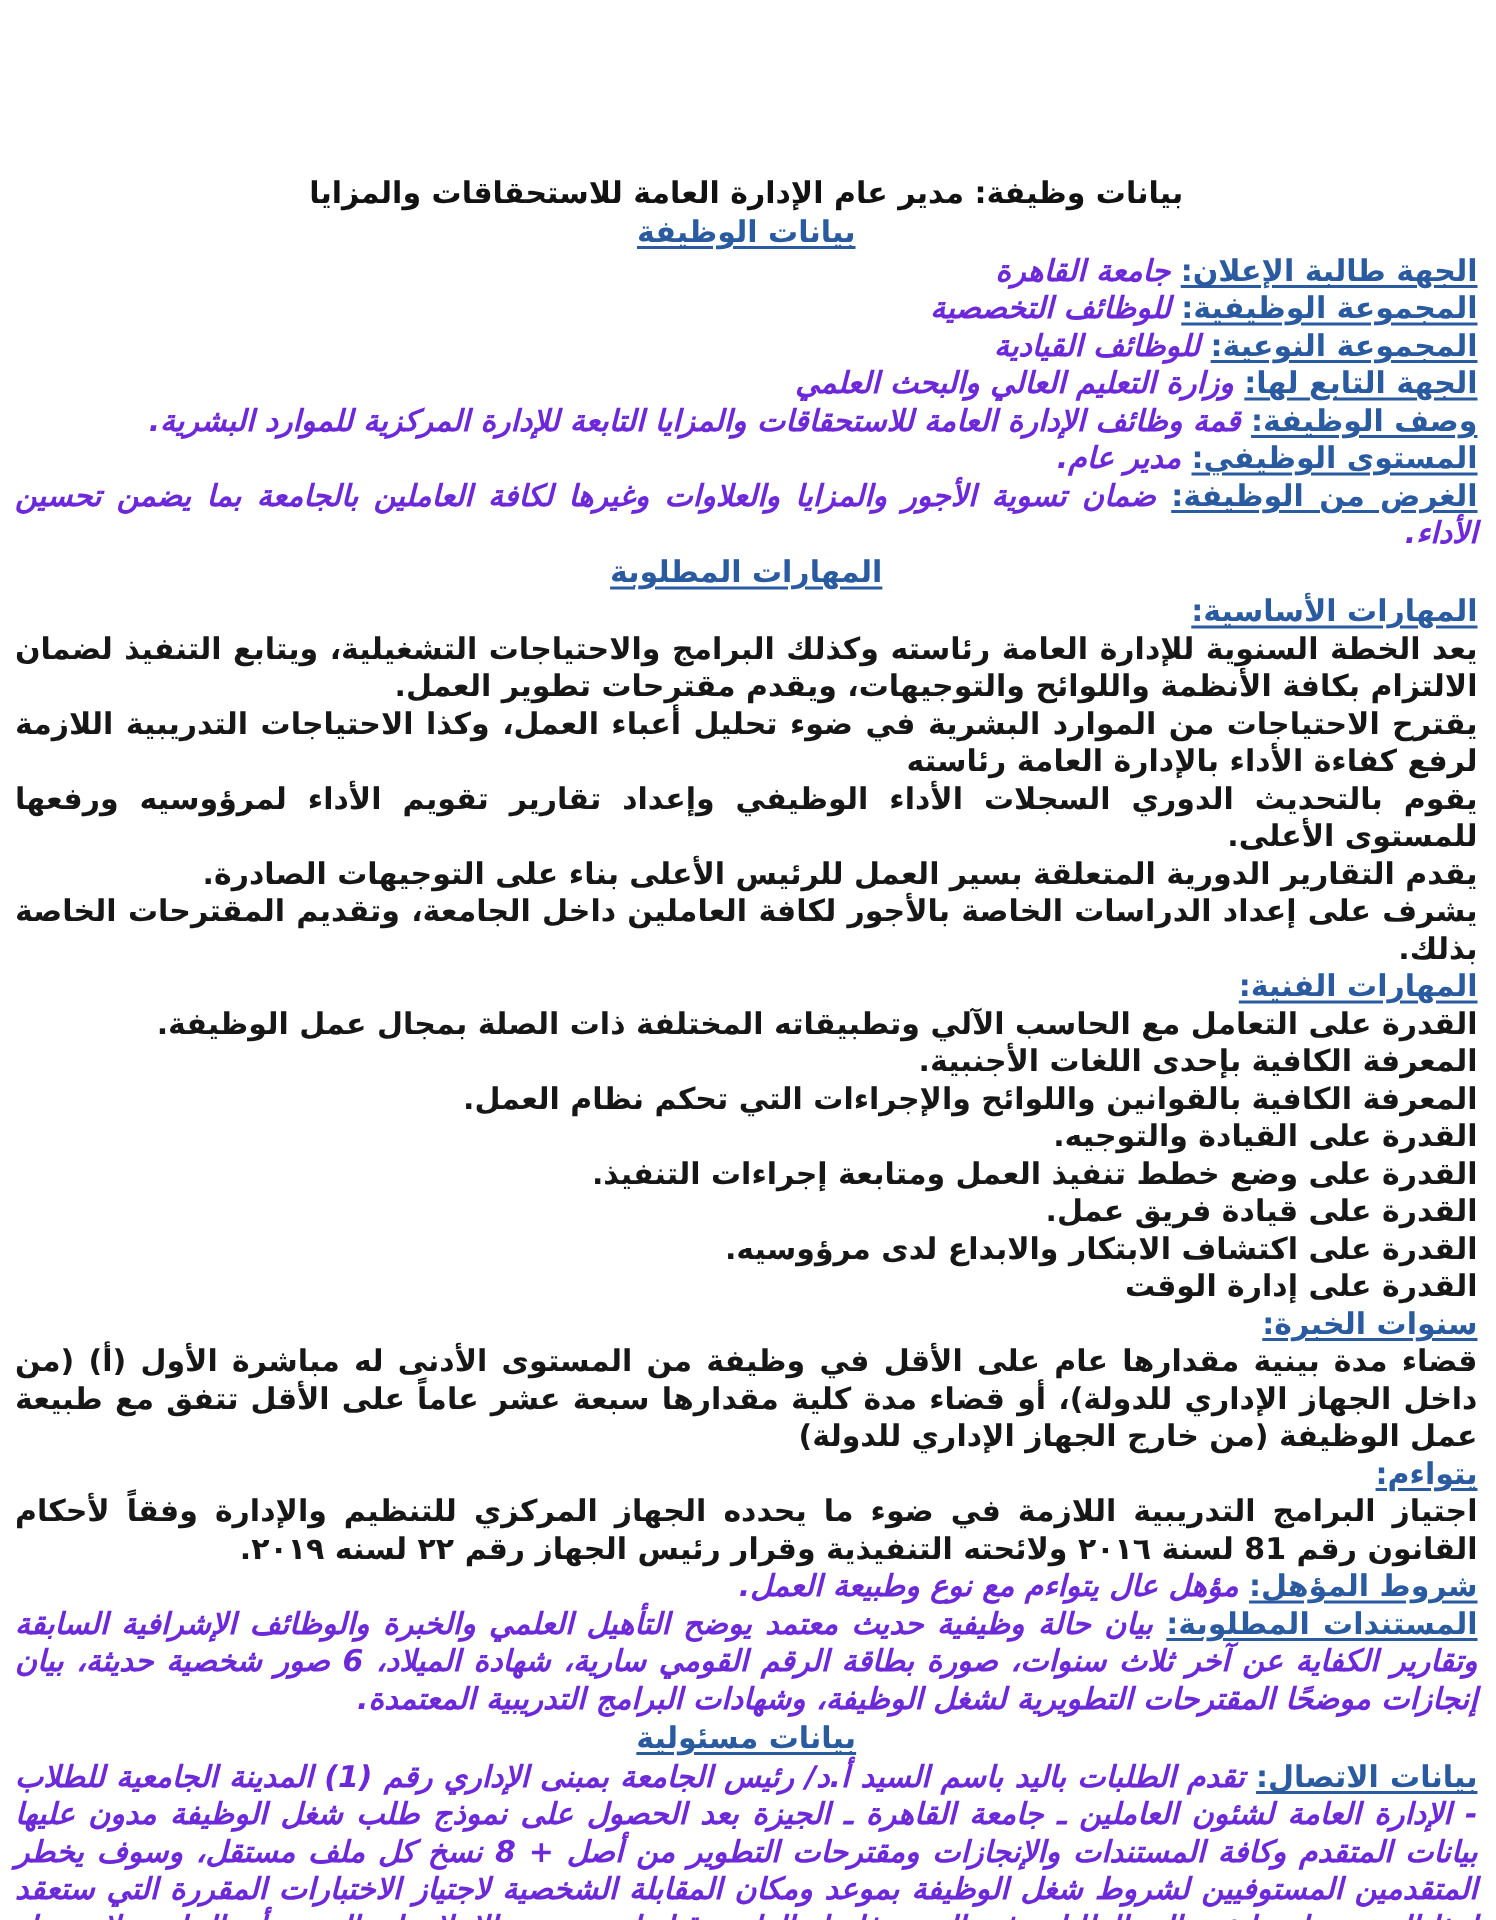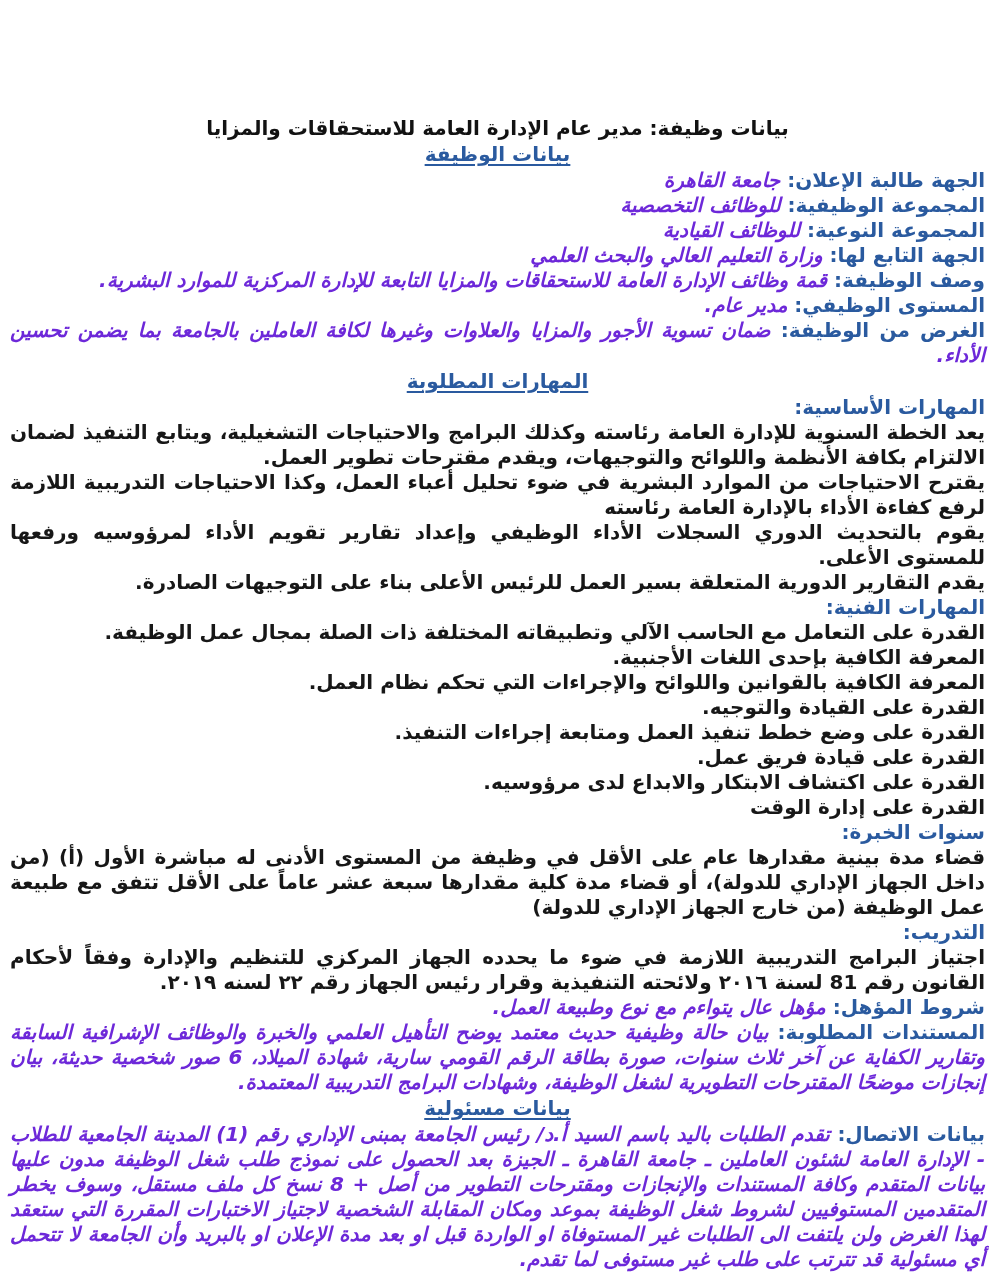--- a/index.html
+++ b/index.html
@@ -36,20 +36,21 @@
     text-underline-offset: 3px;
   }
   .line {
     text-align: right;
   }
   .para {
     text-align: justify;
   }
   .lbl {
     color: #2a5a9f;
+    text-decoration: underline;
     text-underline-offset: 3px;
   }
   .val {
     color: #6d28d9;
     font-style: italic;
   }
 </style>
 </head>
 <body>
 
@@ -94,40 +95,41 @@
     <span class="hd">المهارات المطلوبة</span>
   </div>
 
   <div class="line">
     <span class="lbl">المهارات الأساسية:</span>
   </div>
   <div class="para">يعد الخطة السنوية للإدارة العامة رئاسته وكذلك البرامج والاحتياجات التشغيلية، ويتابع التنفيذ لضمان الالتزام بكافة الأنظمة واللوائح والتوجيهات، ويقدم مقترحات تطوير العمل.</div>
   <div class="para">يقترح الاحتياجات من الموارد البشرية في ضوء تحليل أعباء العمل، وكذا الاحتياجات التدريبية اللازمة لرفع كفاءة الأداء بالإدارة العامة رئاسته</div>
   <div class="para">يقوم بالتحديث الدوري السجلات الأداء الوظيفي وإعداد تقارير تقويم الأداء لمرؤوسيه ورفعها للمستوى الأعلى.</div>
   <div class="para">يقدم التقارير الدورية المتعلقة بسير العمل للرئيس الأعلى بناء على التوجيهات الصادرة.</div>
+  <div class="para">يشرف على إعداد الدراسات الخاصة بالأجور لكافة العاملين داخل الجامعة، وتقديم المقترحات الخاصة بذلك.</div>
 
   <div class="line">
     <span class="lbl">المهارات الفنية:</span>
   </div>
   <div class="line">القدرة على التعامل مع الحاسب الآلي وتطبيقاته المختلفة ذات الصلة بمجال عمل الوظيفة.</div>
   <div class="line">المعرفة الكافية بإحدى اللغات الأجنبية.</div>
   <div class="line">المعرفة الكافية بالقوانين واللوائح والإجراءات التي تحكم نظام العمل.</div>
   <div class="line">القدرة على القيادة والتوجيه.</div>
   <div class="line">القدرة على وضع خطط تنفيذ العمل ومتابعة إجراءات التنفيذ.</div>
   <div class="line">القدرة على قيادة فريق عمل.</div>
   <div class="line">القدرة على اكتشاف الابتكار والابداع لدى مرؤوسيه.</div>
   <div class="line">القدرة على إدارة الوقت</div>
 
   <div class="line">
     <span class="lbl">سنوات الخبرة:</span>
   </div>
   <div class="para">قضاء مدة بينية مقدارها عام على الأقل في وظيفة من المستوى الأدنى له مباشرة الأول (أ) (من داخل الجهاز الإداري للدولة)، أو قضاء مدة كلية مقدارها سبعة عشر عاماً على الأقل تتفق مع طبيعة عمل الوظيفة (من خارج الجهاز الإداري للدولة)</div>
 
   <div class="line">
-    <span class="lbl">التدريب:</span>
+    <span class="lbl">يتواءم:</span>
   </div>
   <div class="para">اجتياز البرامج التدريبية اللازمة في ضوء ما يحدده الجهاز المركزي للتنظيم والإدارة وفقاً لأحكام القانون رقم 81 لسنة ٢٠١٦ ولائحته التنفيذية وقرار رئيس الجهاز رقم ٢٢ لسنه ٢٠١٩.</div>
 
 
   <div class="line">
     <span class="lbl">شروط المؤهل:</span>
     <span class="val">مؤهل عال يتواءم مع نوع وطبيعة العمل.</span>
   </div>
   <div class="para">
     <span class="lbl">المستندات المطلوبة:</span>

